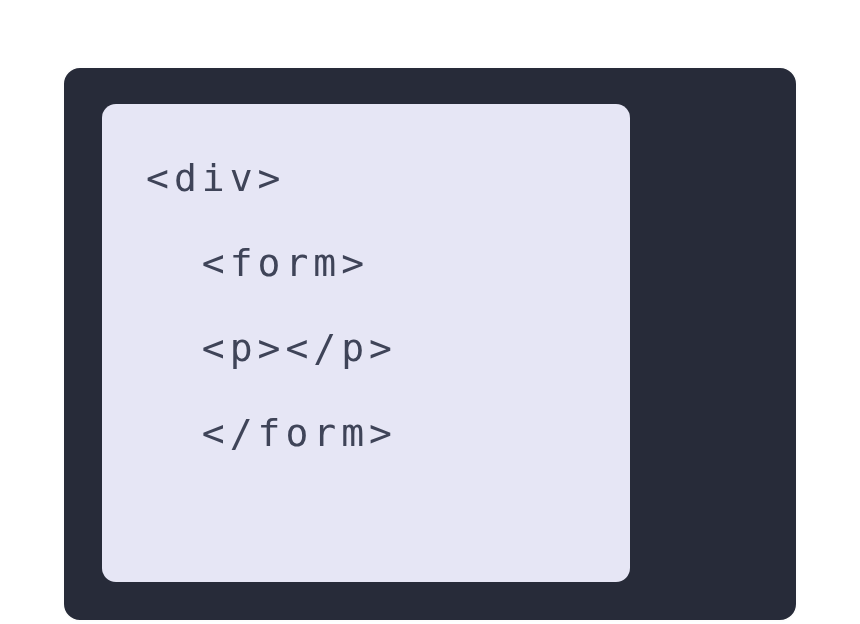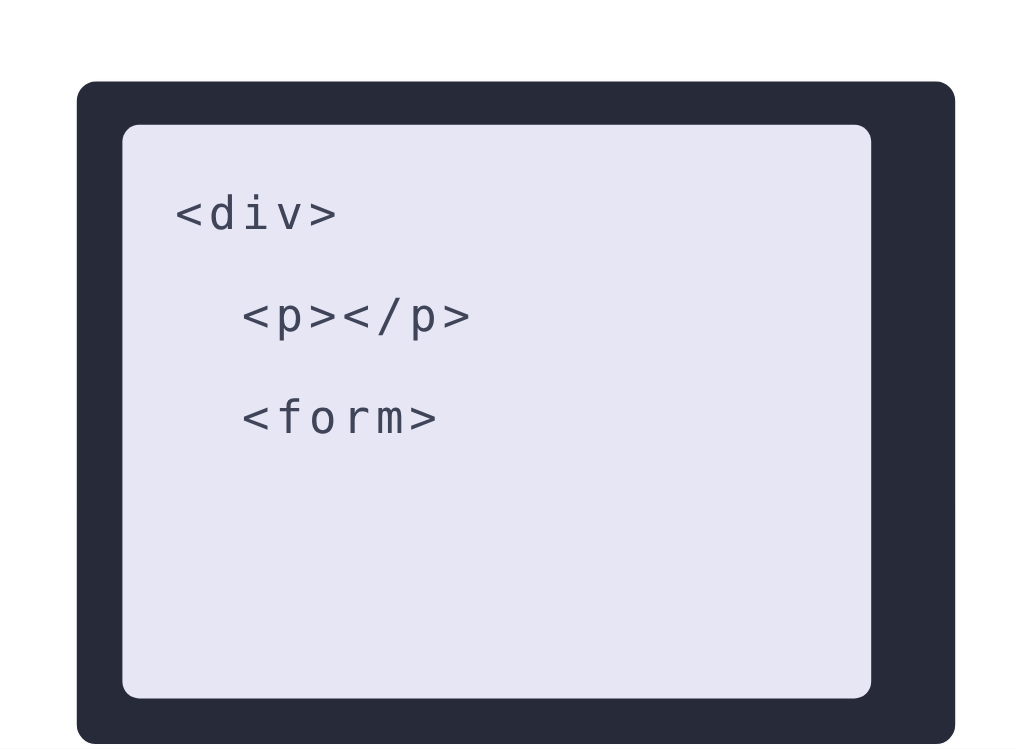--- a/index.html
+++ b/index.html
@@ -26,21 +26,21 @@
     height: 556px;
     box-sizing: border-box;
     background: var(--frame_bg, #272b39);
     border: 2px solid var(--frame_border, #fdfdfd);
     border-radius: 18px;
   }
   .panel {
     position: absolute;
     left: 38px;
     top: 36px;
-    width: 624px;
+    width: 528px;
     height: 478px;
     background: var(--panel_bg, #e6e6f5);
     border-radius: 14px;
     box-sizing: border-box;
     padding: 32px 0 0 44px;
     overflow: hidden;
   }
   .code-line {
     white-space: pre;
     font-family: "DejaVu Sans Mono", monospace;
@@ -52,18 +52,19 @@
   }
 </style>
 </head>
 <body>
 
 <div class="canvas">
   <div class="frame">
     <div class="panel">
       <div class="code">
         <div class="code-line">&lt;div&gt;</div>
+        <div class="code-line">  &lt;form&gt;</div>
         <div class="code-line">  &lt;p&gt;&lt;/p&gt;</div>
-        <div class="code-line">  &lt;form&gt;</div>
+        <div class="code-line">  &lt;/form&gt;</div>
       </div>
     </div>
   </div>
 </div>
 
 </body></html>

